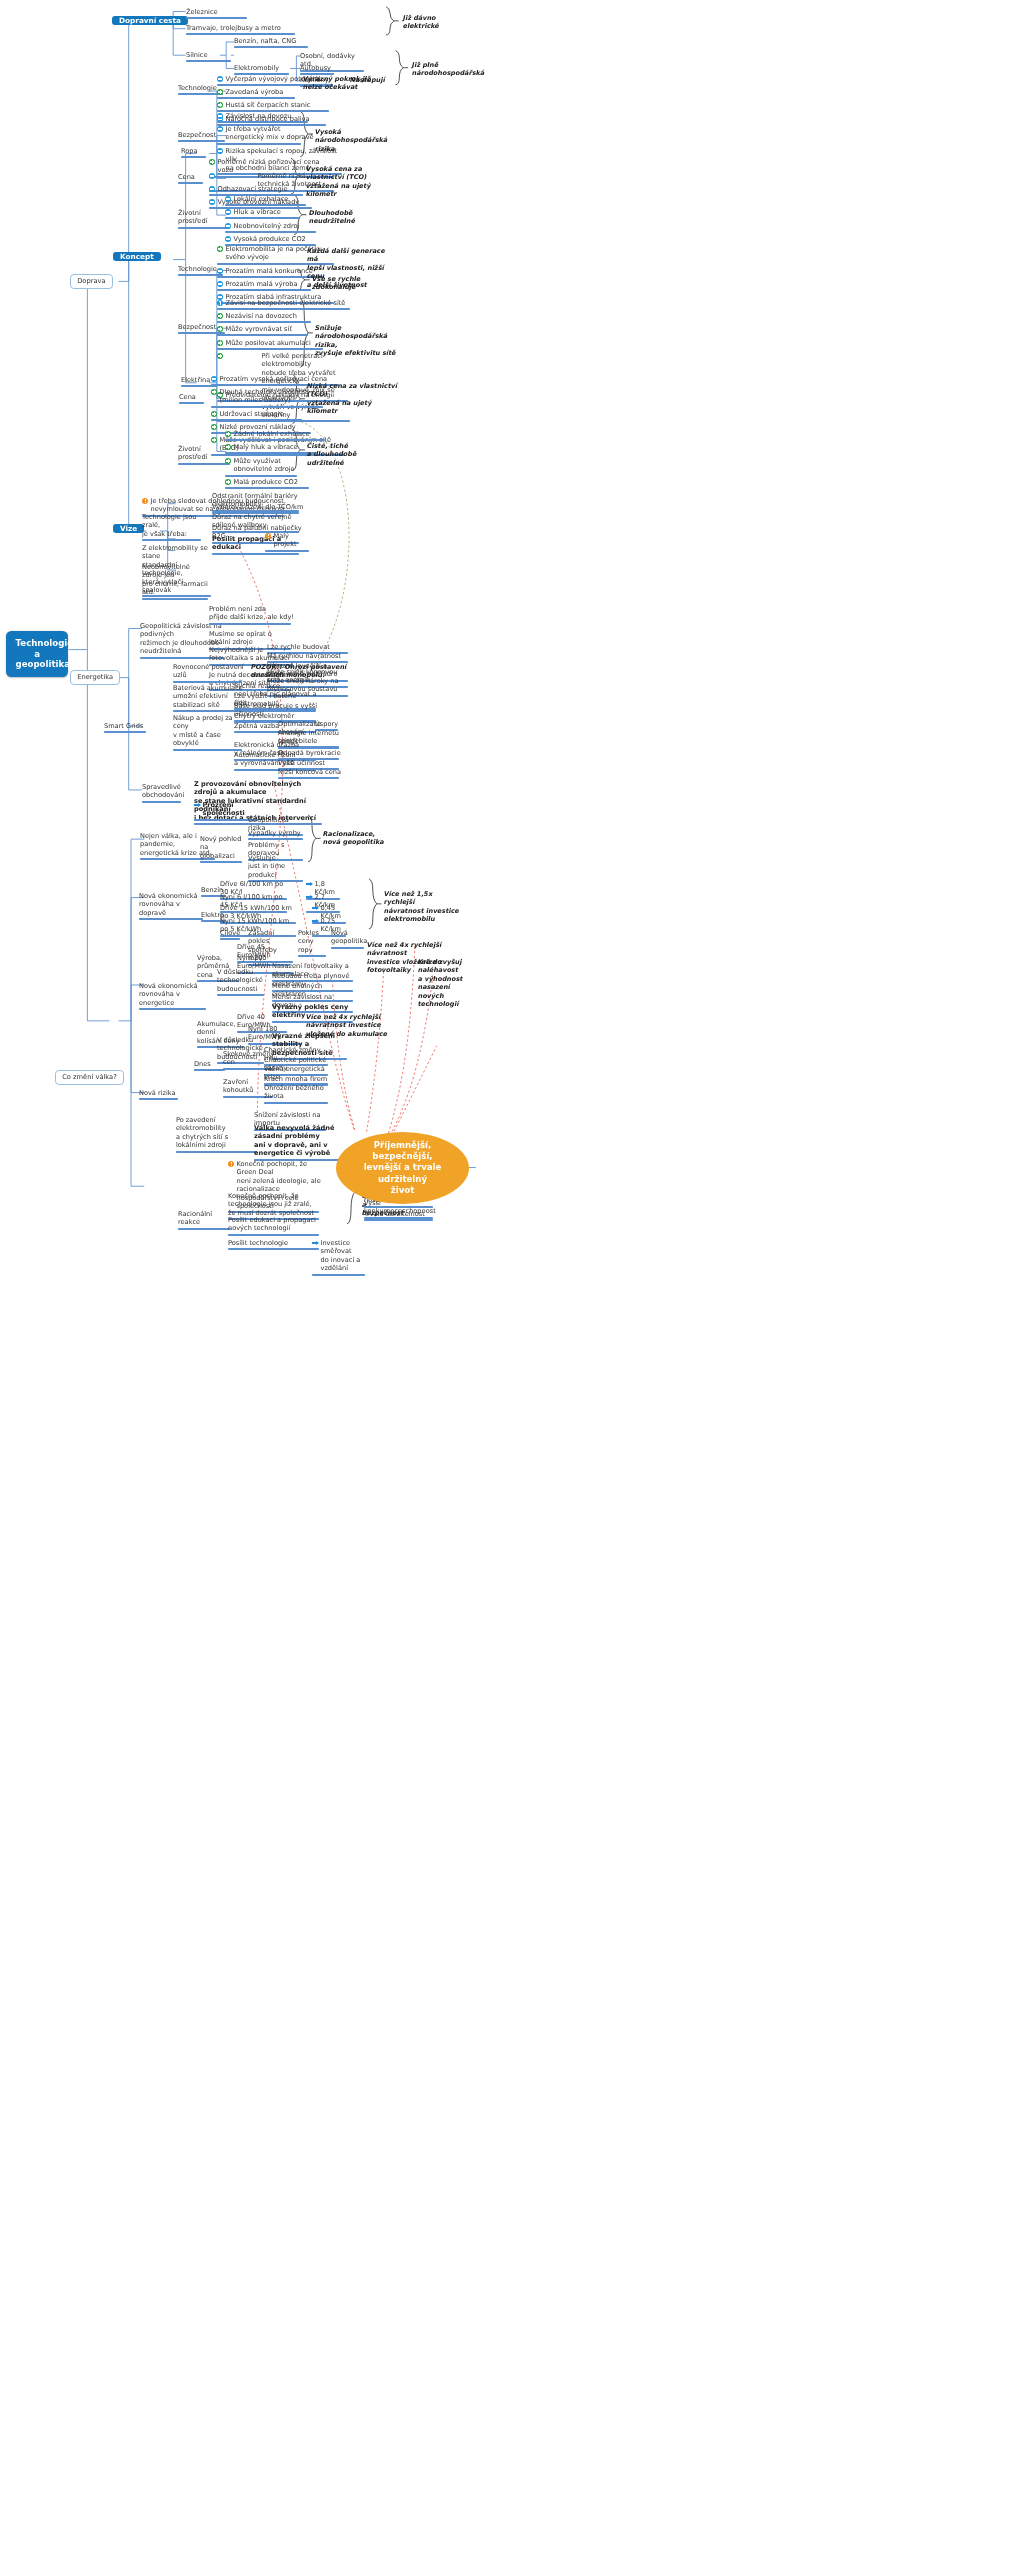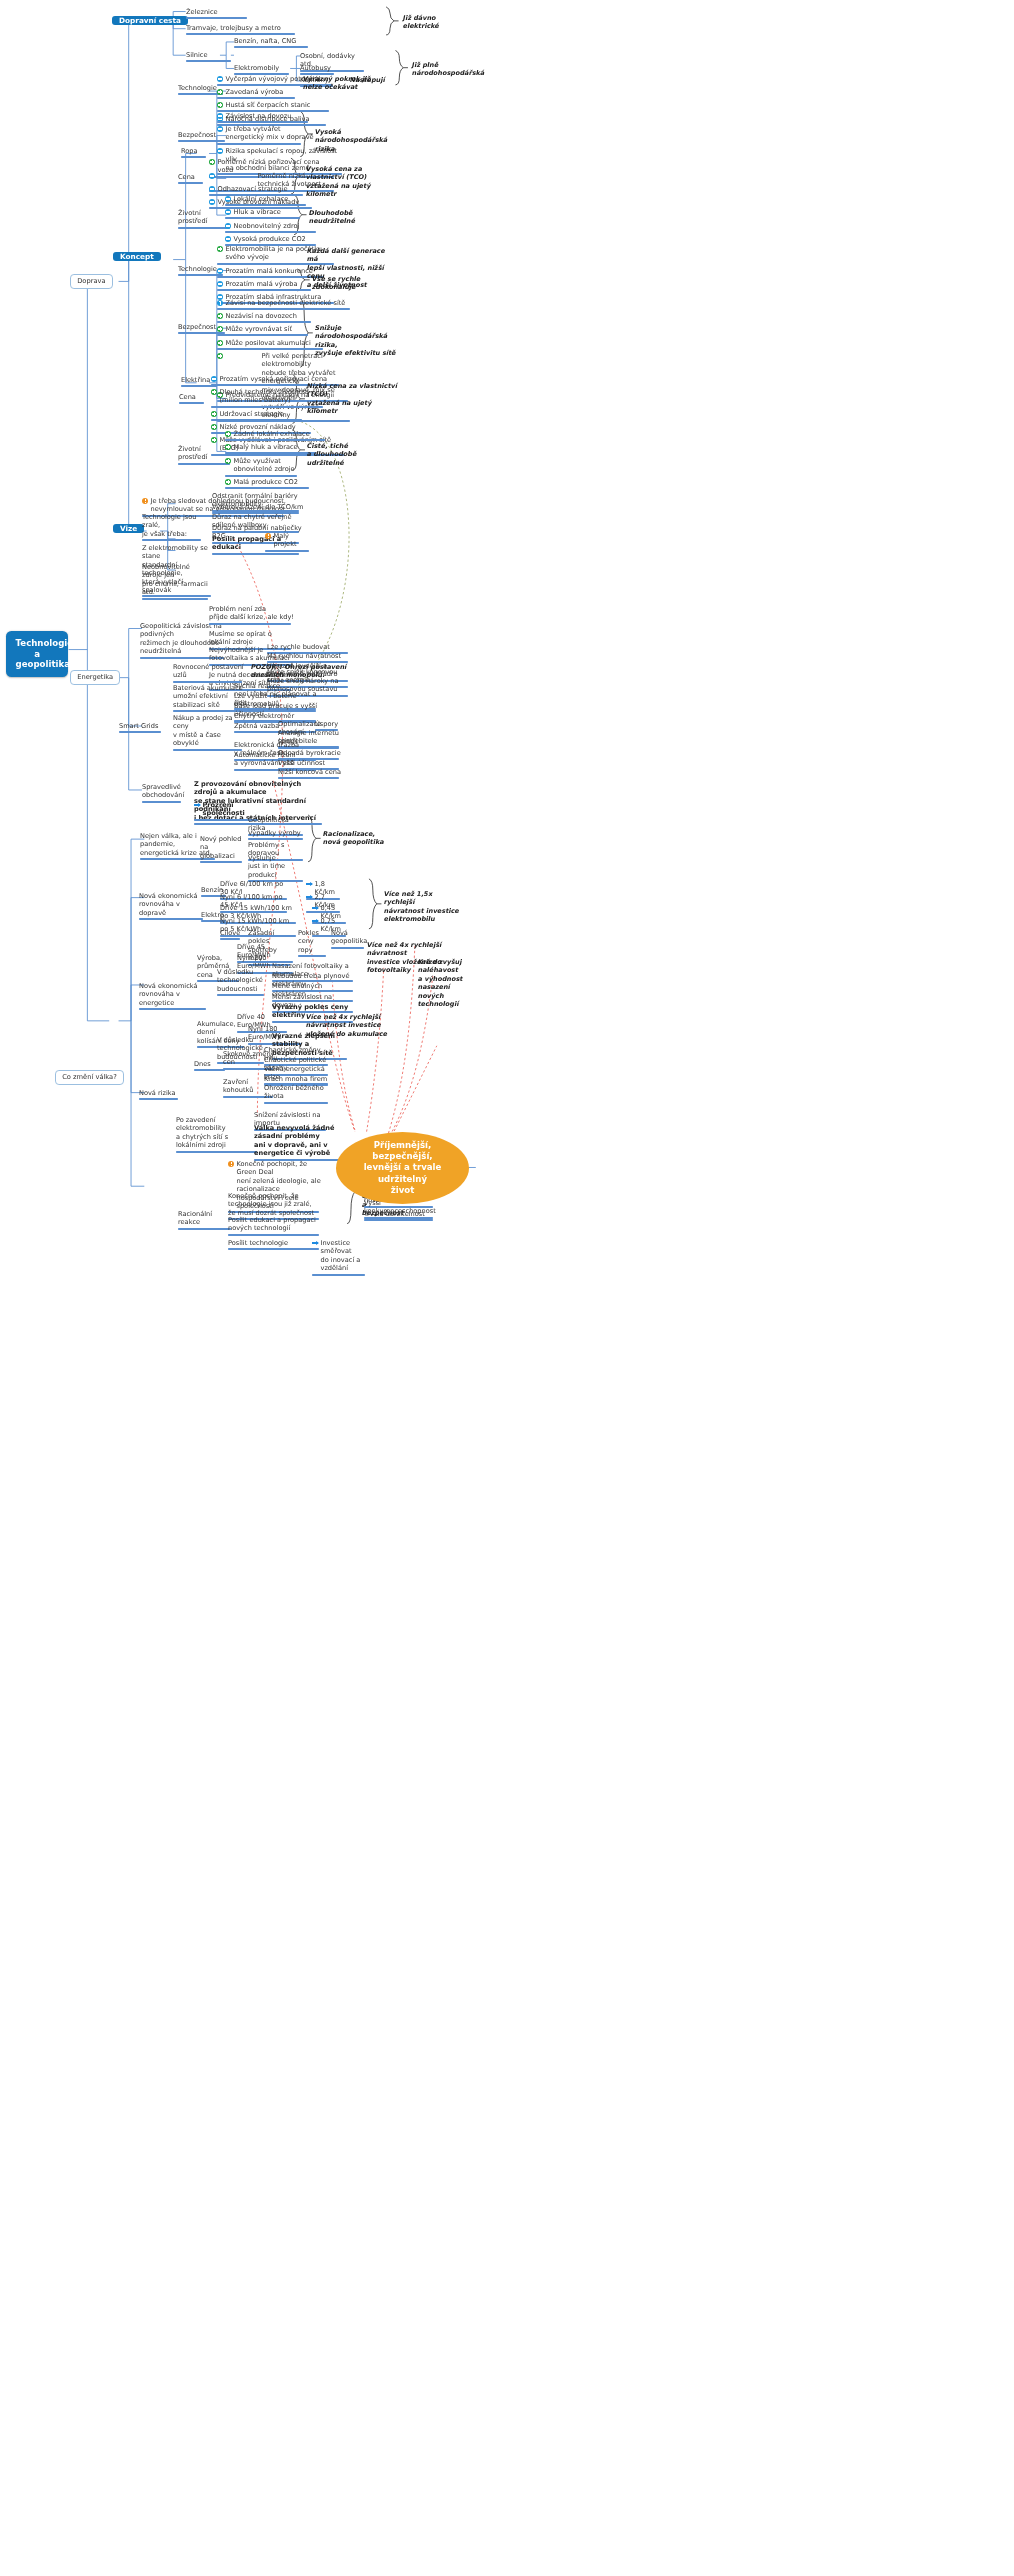--- a/index.html
+++ b/index.html
@@ -273,21 +273,21 @@
       <div class="topic node" style="left: 209px; top: 630px; width: 86px;"><div class="row"><span style="white-space: pre-line;">Musíme se opírat o lokální zdroje</span></div><span class="ul" style="width: 82px;"></span></div>
       <div class="topic node" style="left: 209px; top: 646px; width: 86px;"><div class="row"><span style="white-space: pre-line;">Nejvýhodnější je
 fotovoltaika s akumulací</span></div><span class="ul" style="width: 82px;"></span></div>
       <div class="topic node" style="left: 267px; top: 643px; width: 84px;"><div class="row"><span style="white-space: pre-line;">Lze rychle budovat</span></div><span class="ul" style="width: 81px;"></span></div>
       <div class="topic node" style="left: 267px; top: 652px; width: 84px;"><div class="row"><span style="white-space: pre-line;">Má rychlou návratnost</span></div><span class="ul" style="width: 81px;"></span></div>
       <div class="topic node" style="left: 267px; top: 662px; width: 84px;"><div class="row"><span style="white-space: pre-line;">Výrazně levnější a efektivnější než jádro</span></div><span class="ul" style="width: 81px;"></span></div>
       <div class="topic node" style="left: 209px; top: 671px; width: 86px;"><div class="row"><span style="white-space: pre-line;">Je nutná decentralizace
 a chytré řízení sítě</span></div><span class="ul" style="width: 82px;"></span></div>
       <div class="topic node" style="left: 267px; top: 668px; width: 84px;"><div class="row"><span style="white-space: pre-line;">Může snížit koncovou cenu energie</span></div><span class="ul" style="width: 81px;"></span></div>
       <div class="topic node" style="left: 267px; top: 677px; width: 84px;"><div class="row"><span style="white-space: pre-line;">Může snížit nároky na přenosovou soustavu</span></div><span class="ul" style="width: 81px;"></span></div>
-      <div class="topic node" style="left: 119px; top: 722px; width: 44px;"><div class="row"><span style="white-space: pre-line;">Smart Grids</span></div><span class="ul" style="width: 42px;"></span></div>
+      <div class="topic node" style="left: 104px; top: 722px; width: 44px;"><div class="row"><span style="white-space: pre-line;">Smart Grids</span></div><span class="ul" style="width: 42px;"></span></div>
       <div class="topic node" style="left: 173px; top: 663px; width: 72px;"><div class="row"><span style="white-space: pre-line;">Rovnocené postavení uzlů</span></div><span class="ul" style="width: 69px;"></span></div>
       <div class="node callout" style="left: 251px; top: 663px; width: 109px;">POZOR!! Ohrozí postavení dnešních monopolů.</div>
       <div class="topic node" style="left: 173px; top: 684px; width: 72px;"><div class="row"><span style="white-space: pre-line;">Bateriová akumulace
 umožní efektivní stabilizaci sítě</span></div><span class="ul" style="width: 69px;"></span></div>
       <div class="topic node" style="left: 234px; top: 682px; width: 86px;"><div class="row"><span style="white-space: pre-line;">Rychlá reakce,
 není třeba nic plánovat a řídit</span></div><span class="ul" style="width: 82px;"></span></div>
       <div class="topic node" style="left: 234px; top: 692px; width: 86px;"><div class="row"><span style="white-space: pre-line;">Lze využít i baterie elektromobilů</span></div><span class="ul" style="width: 82px;"></span></div>
       <div class="topic node" style="left: 234px; top: 702px; width: 86px;"><div class="row"><span style="white-space: pre-line;">Base load pracuje s vyšší účinností</span></div><span class="ul" style="width: 82px;"></span></div>
       <div class="topic node" style="left: 173px; top: 714px; width: 72px;"><div class="row"><span style="white-space: pre-line;">Nákup a prodej za ceny
 v místě a čase obvyklé</span></div><span class="ul" style="width: 69px;"></span></div>

